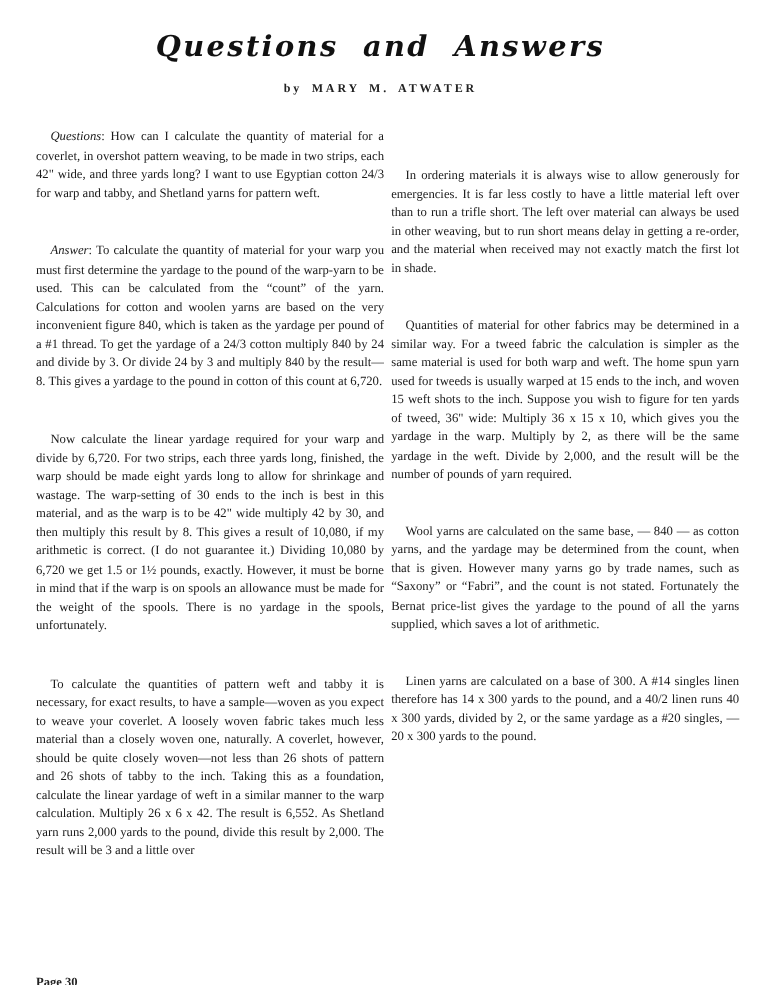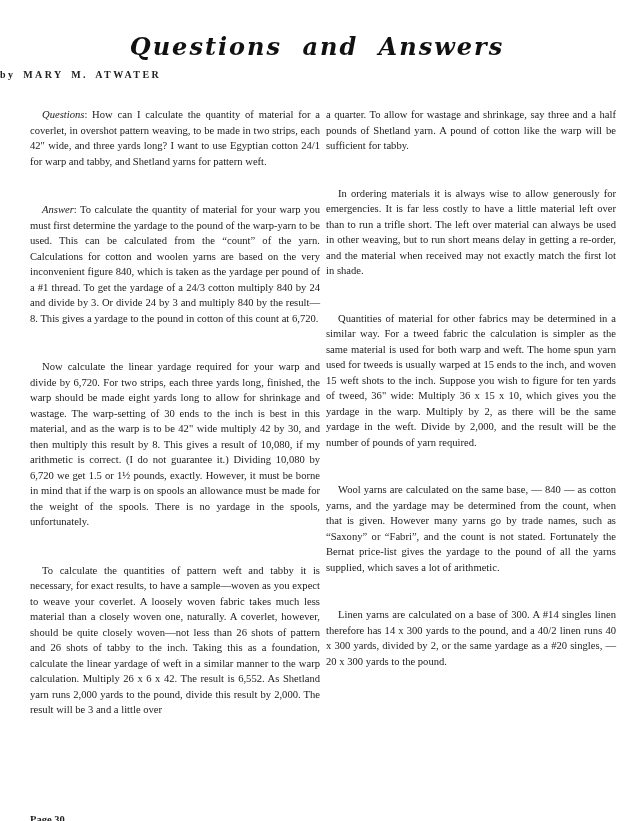--- a/index.html
+++ b/index.html
@@ -12,37 +12,37 @@
     height: 821px;
     position: relative;
     overflow: hidden;
     color: #1a1a1a;
     font-family: "Liberation Serif", "DejaVu Serif", serif;
   }
   .title {
     position: absolute;
     left: 0;
     width: 634px;
-    top: 32px;
+    top: 24px;
     text-align: center;
     font-family: "DejaVu Serif", "Liberation Serif", serif;
     font-style: italic;
     font-weight: bold;
     font-size: 24px;
     letter-spacing: 2px;
     word-spacing: 10px;
     color: #111;
     margin: 0;
   }
   .byline {
     position: absolute;
     left: 0;
     width: 634px;
     top: 69px;
-    text-align: left;
+    text-align: center;
     font-family: "Liberation Serif", serif;
     font-weight: bold;
     font-size: 10px;
     letter-spacing: 2.4px;
     word-spacing: 3px;
     color: #222;
   }
   .col {
     position: absolute;
     top: 107px;
@@ -74,31 +74,30 @@
     color: #222;
   }
 </style>
 </head>
 <body>
 
 <h1 class="title">Questions and Answers</h1>
 <div class="byline">by MARY M. ATWATER</div>
 
 <div class="col col-left">
-  <p class="para"><span class="label">Questions</span><span>: How can I calculate the quantity of material for a coverlet, in overshot pattern weaving, to be made in two strips, each 42" wide, and three yards long? I want to use Egyptian cotton 24/1 for warp and tabby, and Shetland yarns for pattern weft.</span></p>
+  <p class="para"><span class="label">Questions</span><span>: How can I calculate the quantity of material for a coverlet, in overshot pattern weaving, to be made in two strips, each 42" wide, and three yards long? I want to use Egyptian cotton 24/3 for warp and tabby, and Shetland yarns for pattern weft.</span></p>
   <div class="gap-big"></div>
   <p class="para"><span class="label">Answer</span><span>: To calculate the quantity of material for your warp you must first determine the yardage to the pound of the warp-yarn to be used. This can be calculated from the “count” of the yarn. Calculations for cotton and woolen yarns are based on the very inconvenient figure 840, which is taken as the yardage per pound of a #1 thread. To get the yardage of a 24/3 cotton multiply 840 by 24 and divide by 3. Or divide 24 by 3 and multi­ply 840 by the result—8. This gives a yardage to the pound in cotton of this count at 6,720.</span></p>
   <div class="gap-big"></div>
   <p class="para">Now calculate the linear yardage required for your warp and divide by 6,720. For two strips, each three yards long, finished, the warp should be made eight yards long to allow for shrinkage and wastage. The warp-setting of 30 ends to the inch is best in this material, and as the warp is to be 42" wide multiply 42 by 30, and then multiply this result by 8. This gives a result of 10,080, if my arithmetic is correct. (I do not guarantee it.) Dividing 10,080 by 6,720 we get 1.5 or 1½ pounds, exactly. How­ever, it must be borne in mind that if the warp is on spools an allowance must be made for the weight of the spools. There is no yardage in the spools, unfortunately.</p>
   <div class="gap-big"></div>
   <p class="para">To calculate the quantities of pattern weft and tabby it is necessary, for exact results, to have a sample—woven as you expect to weave your coverlet. A loosely woven fabric takes much less material than a closely woven one, naturally. A coverlet, however, should be quite closely woven—not less than 26 shots of pattern and 26 shots of tabby to the inch. Taking this as a foundation, calculate the linear yardage of weft in a similar manner to the warp calculation. Multiply 26 x 6 x 42. The result is 6,552. As Shetland yarn runs 2,000 yards to the pound, divide this result by 2,000. The result will be 3 and a little over</p>
 </div>
 
 <div class="col col-right">
-  <p class="para no-indent">a quarter. To allow for wastage and shrinkage, say three and a half pounds of Shetland yarn. A pound of cotton like the warp will be sufficient for tabby.</p>
   <div class="gap-mid"></div>
   <p class="para">In ordering materials it is always wise to allow gen­erously for emergencies. It is far less costly to have a little material left over than to run a trifle short. The left over material can always be used in other weaving, but to run short means delay in getting a re-order, and the material when received may not exactly match the first lot in shade.</p>
   <div class="gap-mid"></div>
   <p class="para">Quantities of material for other fabrics may be deter­mined in a similar way. For a tweed fabric the calculation is simpler as the same material is used for both warp and weft. The home spun yarn used for tweeds is usually warped at 15 ends to the inch, and woven 15 weft shots to the inch. Suppose you wish to figure for ten yards of tweed, 36" wide: Multiply 36 x 15 x 10, which gives you the yardage in the warp. Multiply by 2, as there will be the same yardage in the weft. Divide by 2,000, and the result will be the number of pounds of yarn required.</p>
   <div class="gap-mid"></div>
   <p class="para">Wool yarns are calculated on the same base, — 840 — as cotton yarns, and the yardage may be determined from the count, when that is given. However many yarns go by trade names, such as “Saxony” or “Fabri”, and the count is not stated. Fortunately the Bernat price-list gives the yardage to the pound of all the yarns supplied, which saves a lot of arithmetic.</p>
   <div class="gap-mid"></div>
   <p class="para">Linen yarns are calculated on a base of 300. A #14 singles linen therefore has 14 x 300 yards to the pound, and a 40/2 linen runs 40 x 300 yards, divided by 2, or the same yardage as a #20 singles, — 20 x 300 yards to the pound.</p>
   <div class="gap-mid"></div>
 </div>

